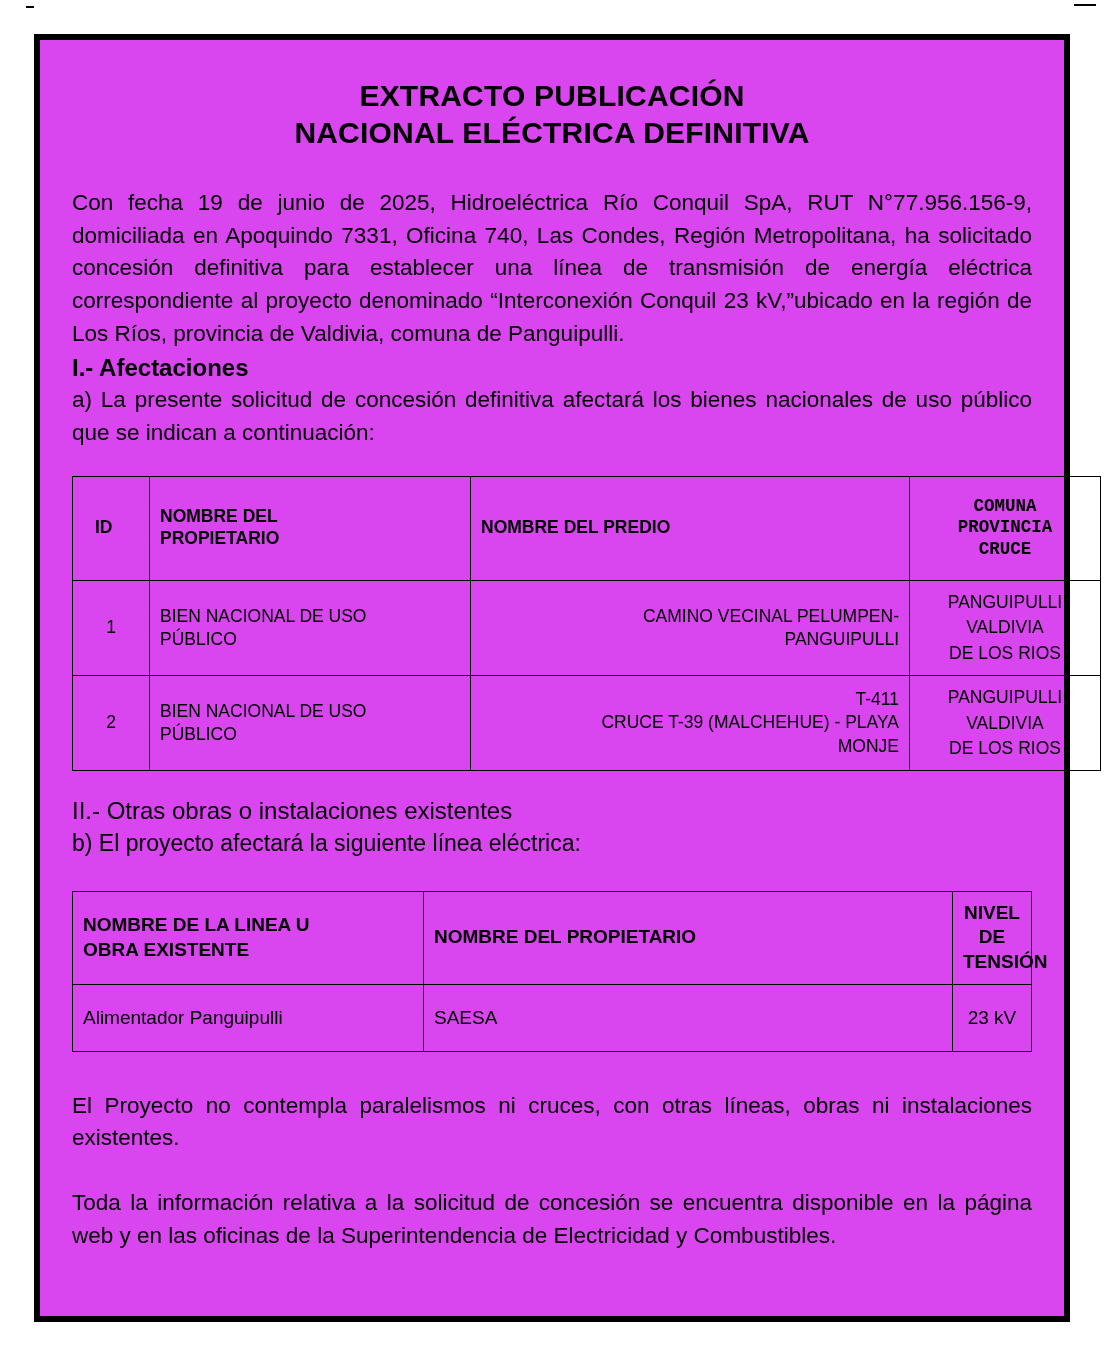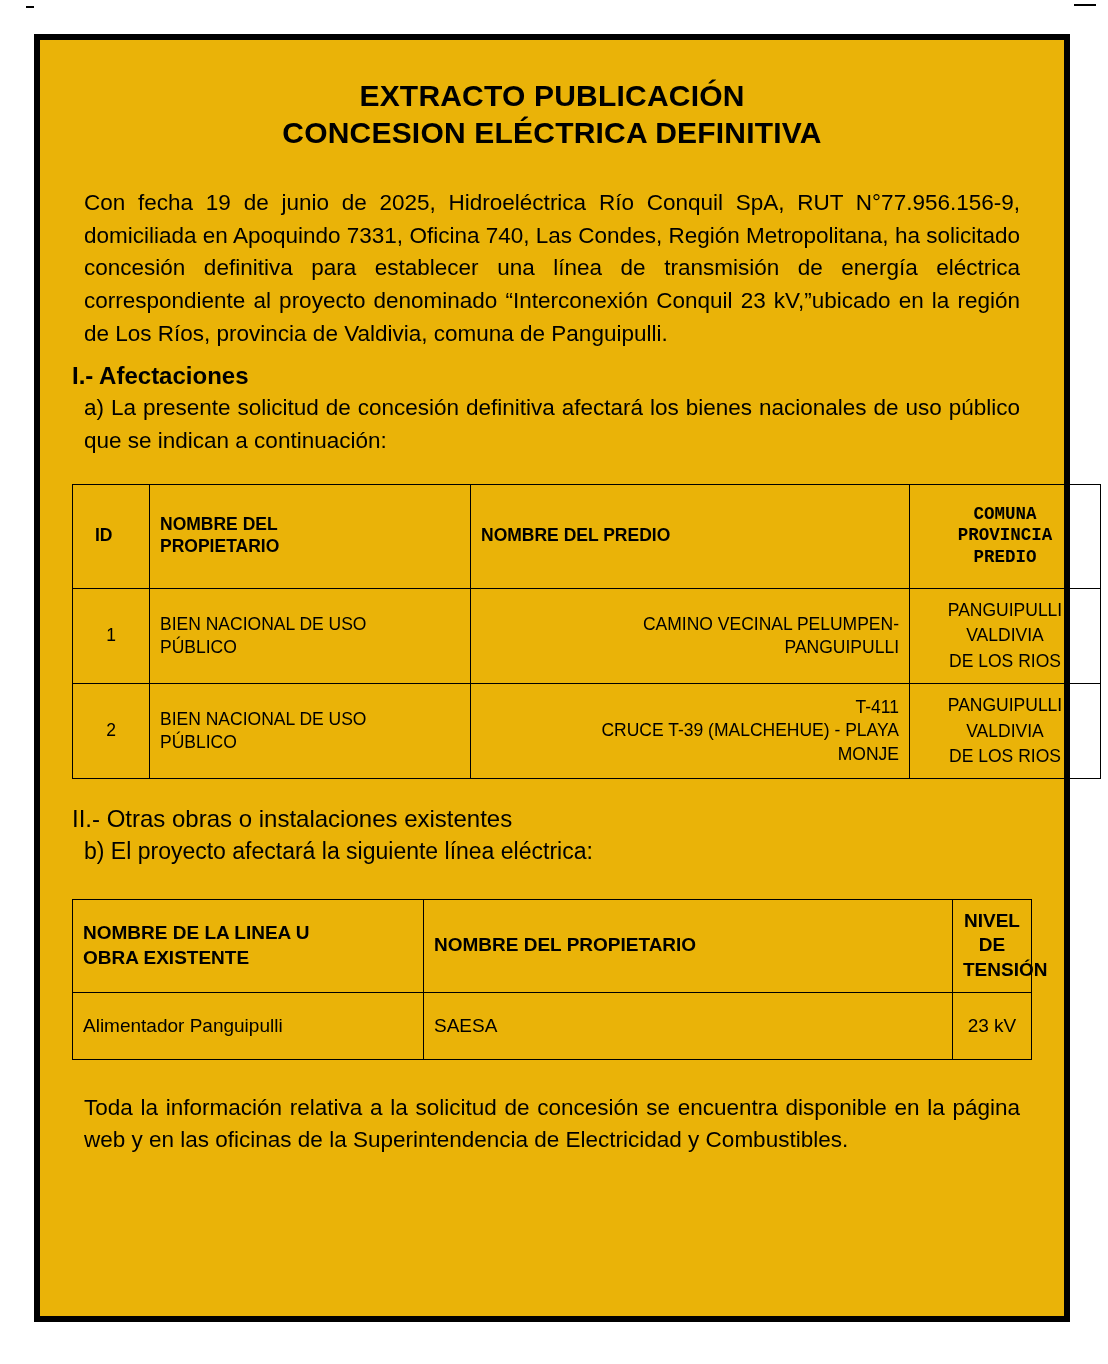--- a/index.html
+++ b/index.html
@@ -37,42 +37,42 @@
     height: 2px;
     background: #000;
   }
   .ad-frame {
     position: absolute;
     top: 34px;
     left: 34px;
     width: 1036px;
     height: 1288px;
     border: 6px solid #000;
-    background: #eab308;
+    background: #d946ef;
     box-sizing: border-box;
   }
   .inner {
     padding: 24px 32px 0 32px;
   }
   .title {
     text-align: center;
     font-weight: bold;
     font-size: 30px;
     line-height: 1.22;
     letter-spacing: 0.2px;
     margin: 14px 0 0 0;
   }
   .title .line2 { display: block; }
 
   .body-text {
     font-size: 22.5px;
     line-height: 1.45;
     text-align: justify;
     text-justify: inter-word;
-    margin: 12px;
+    margin: 0;
   }
   .para-intro {
     margin-top: 36px;
   }
   .sec-head {
     font-size: 24px;
     font-weight: bold;
     margin-top: 4px;
   }
   .sec-head-big {
@@ -156,42 +156,42 @@
 <div class="page">
 
   <div class="top-rule-left"></div>
   <div class="top-rule-right"></div>
 
   <div class="ad-frame">
     <div class="inner">
 
       <h1 class="title">
         <span>EXTRACTO PUBLICACIÓN</span>
-        <span class="line2">CONCESION ELÉCTRICA DEFINITIVA</span>
+        <span class="line2">NACIONAL ELÉCTRICA DEFINITIVA</span>
       </h1>
 
       <p class="body-text para-intro">Con fecha 19 de junio de 2025, Hidroeléctrica Río Conquil SpA, RUT N°77.956.156-9, domiciliada en Apoquindo 7331, Oficina 740, Las Condes, Región Metropolitana, ha solicitado concesión definitiva para establecer una línea de transmisión de energía eléctrica correspondiente al proyecto denominado “Interconexión Conquil 23 kV,”ubicado en la región de Los Ríos, provincia de Valdivia, comuna de Panguipulli.</p>
 
       <div class="sec-head">I.- Afectaciones</div>
 
       <p class="body-text para-a">a) La presente solicitud de concesión definitiva afectará los bienes nacionales de uso público que se indican a continuación:</p>
 
       <table class="t1">
         <thead>
           <tr>
             <th class="th-id">ID</th>
             <th class="th-prop">
               <span>NOMBRE DEL</span><br>
               <span>PROPIETARIO</span>
             </th>
             <th class="th-predio">NOMBRE DEL PREDIO</th>
             <th class="th-comuna">
               <span>COMUNA</span><br>
               <span>PROVINCIA</span><br>
-              <span>PREDIO</span>
+              <span>CRUCE</span>
             </th>
             <th class="th-long">
               <span>LONGITUD</span><br>
               <span>DE</span><br>
               <span>ATRAVIESO</span><br>
               <span>(m)</span>
             </th>
           </tr>
         </thead>
         <tbody>
@@ -255,17 +255,18 @@
         </thead>
         <tbody>
           <tr>
             <td>Alimentador Panguipulli</td>
             <td>SAESA</td>
             <td class="c-nivel">23 kV</td>
           </tr>
         </tbody>
       </table>
 
+      <p class="body-text para-tail1">El Proyecto no contempla paralelismos ni cruces, con otras líneas, obras ni instalaciones existentes.</p>
       <p class="body-text para-tail2">Toda la información relativa a la solicitud de concesión se encuentra disponible en la página web y en las oficinas de la Superintendencia de Electricidad y Combustibles.</p>
 
     </div>
   </div>
 </div>
 
 </body></html>

